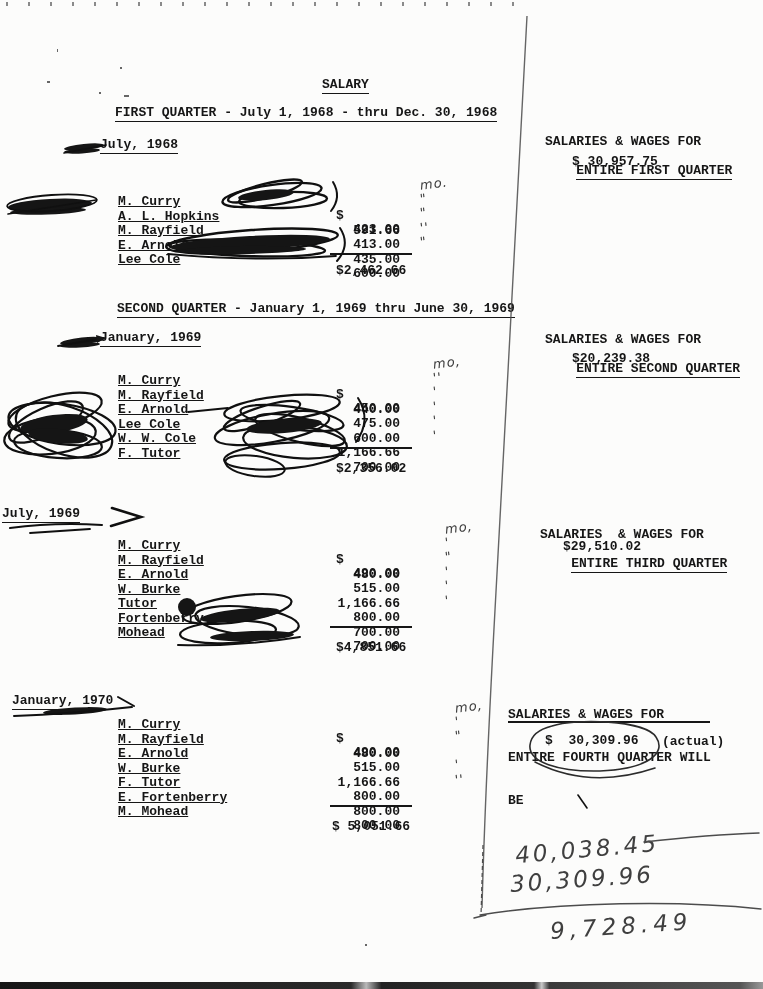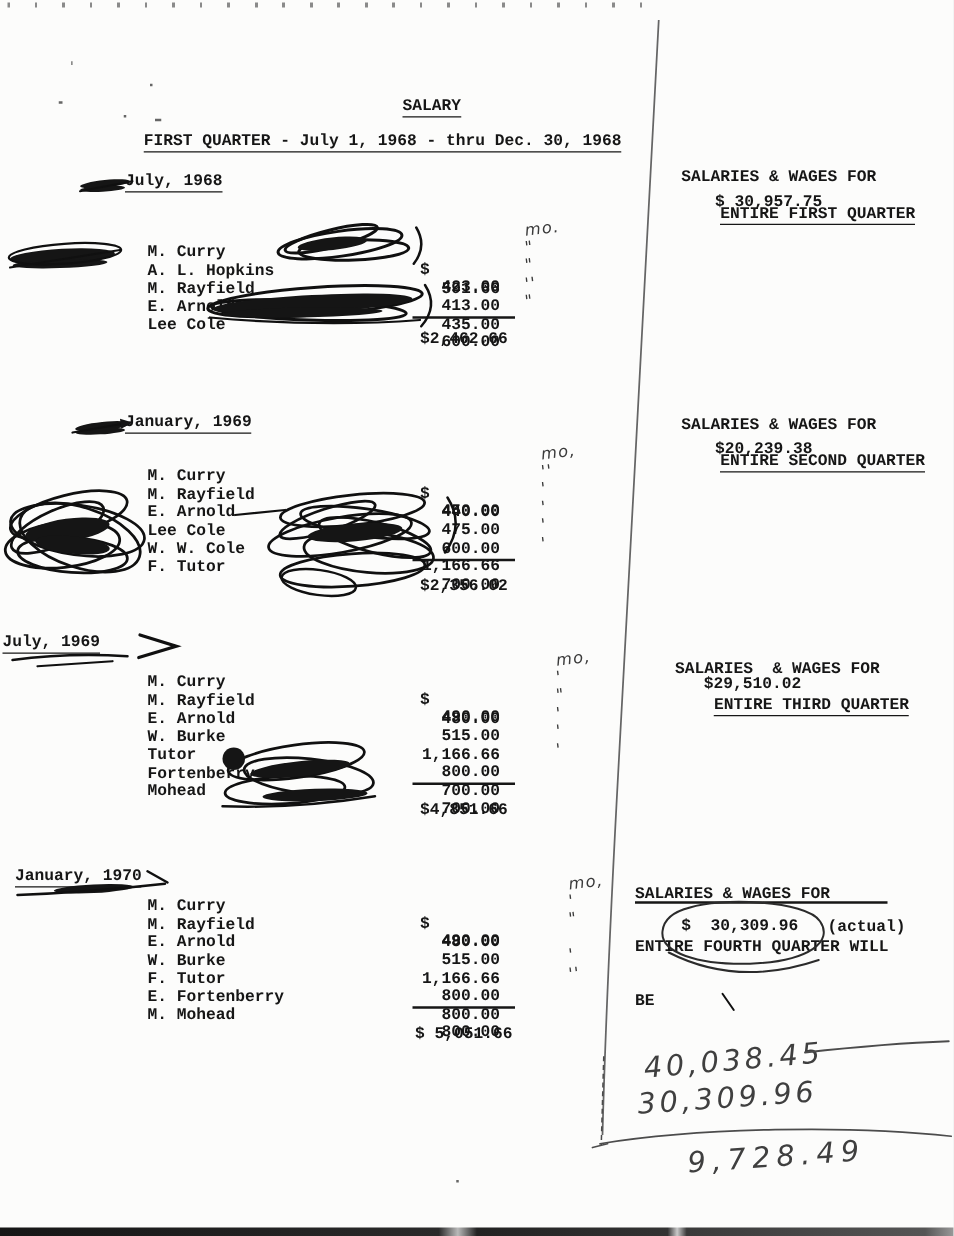--- a/index.html
+++ b/index.html
@@ -3,21 +3,21 @@
 <meta charset="utf-8">
 <style>
   html,body{margin:0;padding:0;background:#e8e8e8;}
   .page{position:relative;width:763px;height:989px;background:#fcfcfb;
         font-family:"Liberation Mono",monospace;color:#161616;overflow:hidden;}
   .typed{font-weight:700;font-size:13px;line-height:14px;white-space:pre;}
   .abs{position:absolute;}
   .u{border-bottom:1.6px solid #161616;padding-bottom:1px;}
   .rows-block{position:absolute;left:118px;width:430px;}
   .row{position:absolute;height:14px;width:430px;}
-  .nm{position:absolute;left:0;}
+  .nm{position:absolute;left:0;text-decoration:underline;}
   .dl{position:absolute;left:218px;}
   .amt{position:absolute;left:207px;width:75px;text-align:right;display:inline-block;}
   .note{position:absolute;left:var(--nx,302px);top:-4px;}
   .hand{font-family:"DejaVu Sans",sans-serif;font-style:italic;color:#3a3a3a;font-weight:400;}
   .note.hand{font-size:13px;transform:rotate(-7deg);letter-spacing:1px;}
   .sum-rule{position:absolute;left:212px;width:82px;height:2px;background:#161616;}
   .total{position:absolute;left:218px;}
   .total4{position:absolute;left:214px;}
   .sumlines span{display:block;line-height:15px;}
   .hand-num{position:absolute;font-family:"DejaVu Sans",sans-serif;font-style:italic;
@@ -79,20 +79,21 @@
     <div class="sum-rule" style="top:72px"></div>
     <div class="total" style="top:83px">$2,462.66</div>
   </div>
 
   <div class="abs typed sumlines" style="left:545px;top:106px">
     <span>SALARIES &amp; WAGES FOR</span>
     <span style="display:inline-block" class="u">ENTIRE FIRST QUARTER</span>
   </div>
   <div class="abs typed" style="left:572px;top:155px">$ 30,957.75</div>
 
+  <div class="abs typed" style="left:117px;top:302px"><span class="u">SECOND QUARTER - January 1, 1969 thru June 30, 1969</span></div>
   <div class="abs typed" style="left:100px;top:331px"><span class="u">January, 1969</span></div>
 
   <div class="rows-block typed" style="top:360px;--nx:315px">
     <div class="row" style="top:0px">
       <span class="nm">M. Curry</span>
       <span class="dl">$</span>
       <span class="amt">450.00</span>
       <span class="note hand">mo,</span>
     </div>
     <div class="row" style="top:14.5px">

